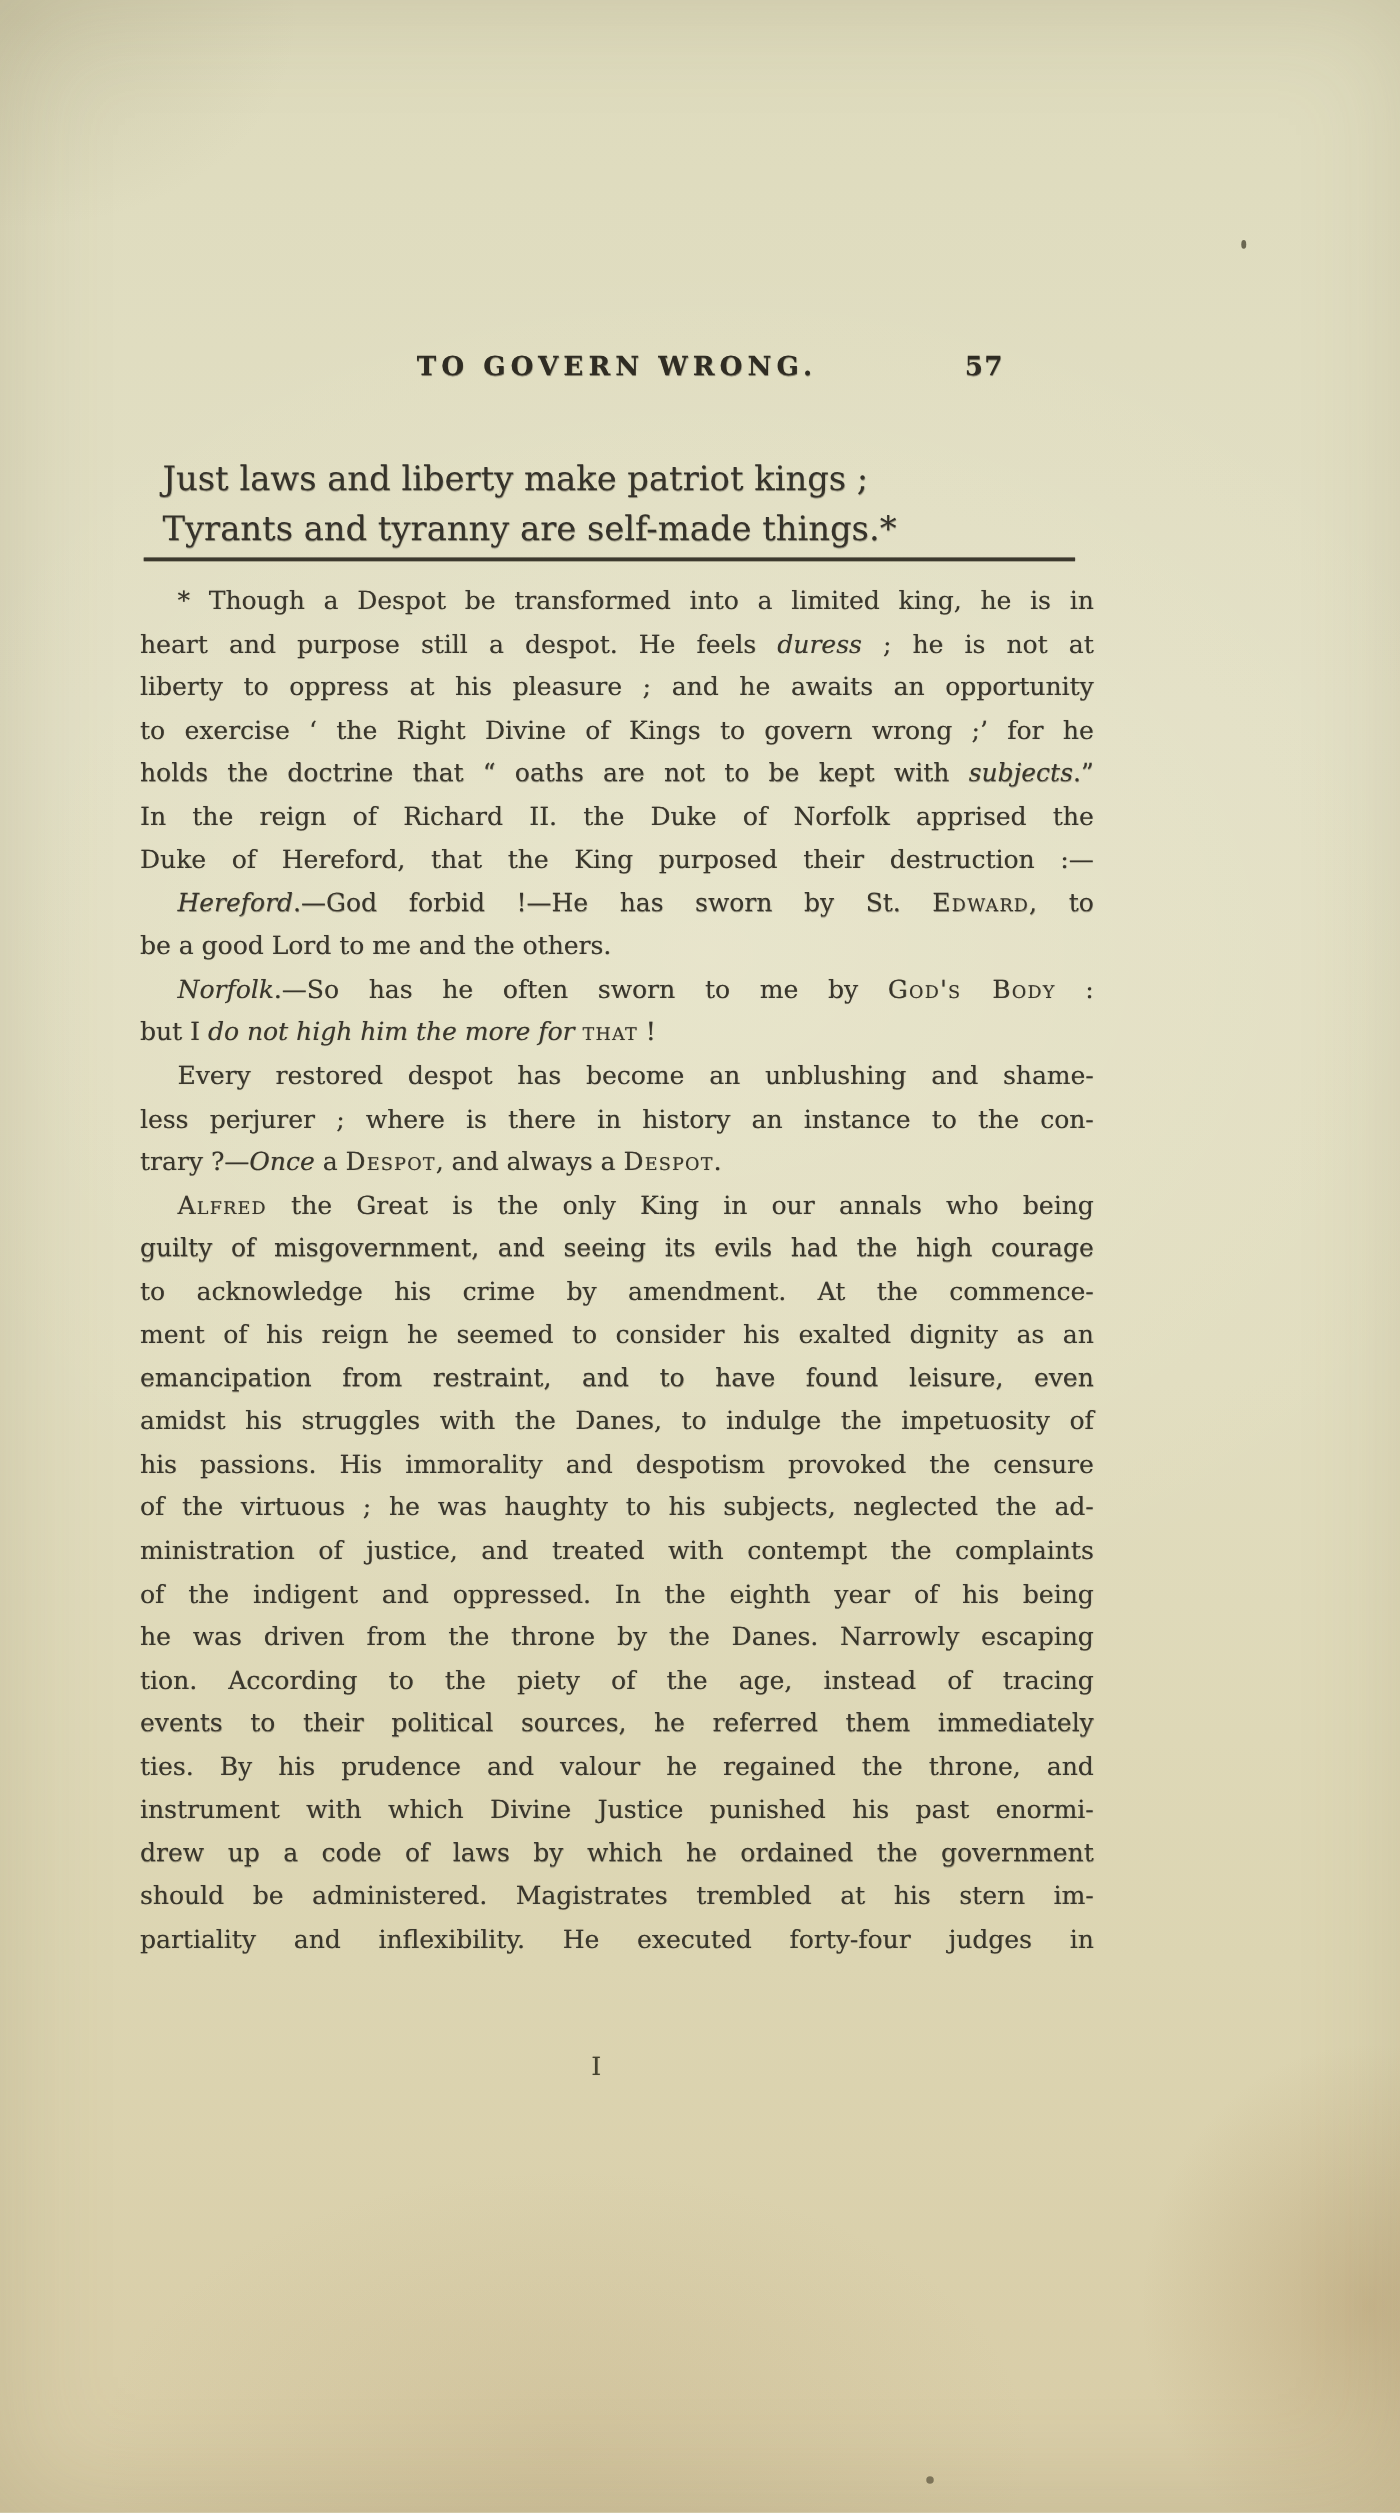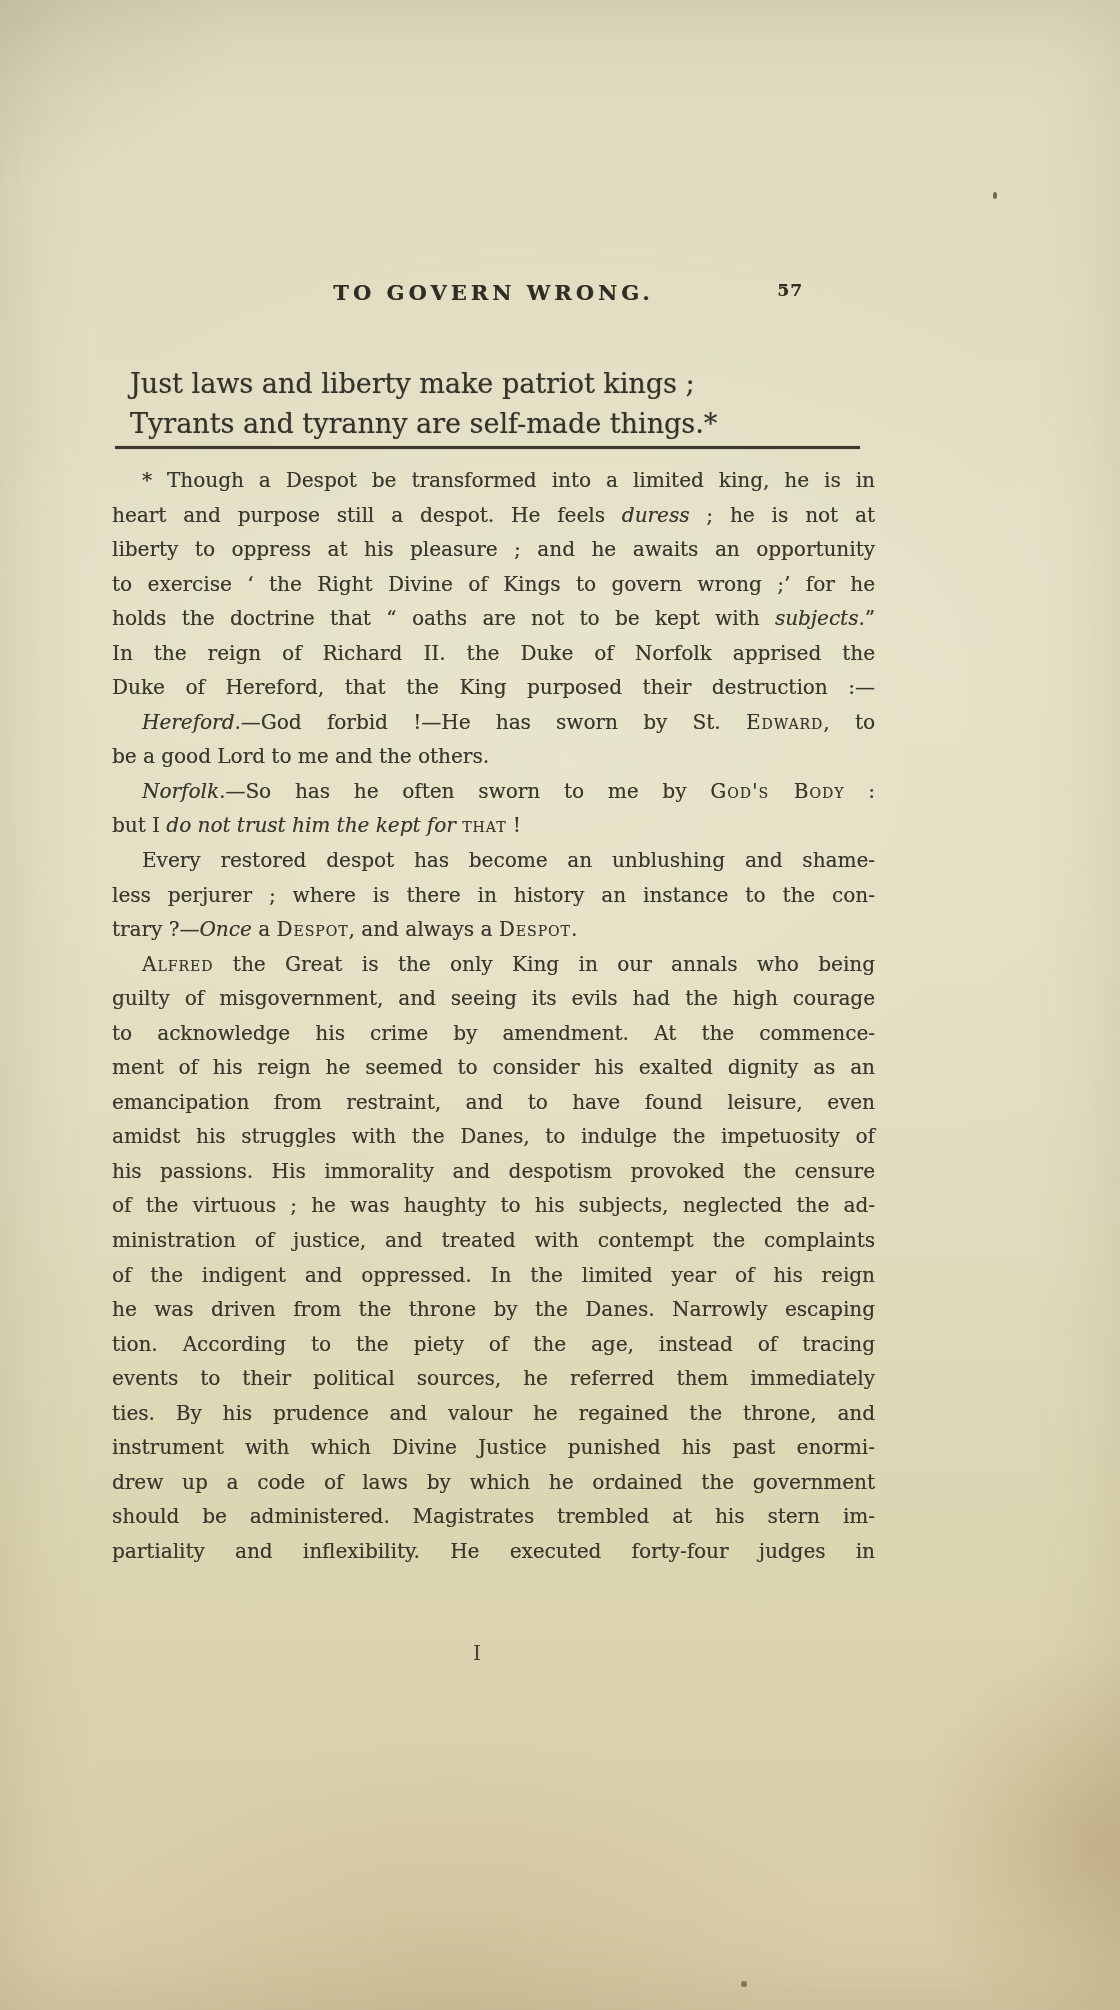--- a/index.html
+++ b/index.html
@@ -18,21 +18,21 @@
     padding-left:11px;
   }
   .running-head{
     position:absolute;top:280px;left:112px;width:763px;
     text-align:center;font-size:21px;font-weight:700;
     letter-spacing:4px;color:#2f2c23;
     text-shadow:0.3px 0.4px 0.6px rgba(45,40,30,0.55);
   }
   .folio{
     position:absolute;right:72px;top:0;
-    letter-spacing:1px;font-size:17px;font-weight:700;
+    letter-spacing:1px;font-size:21px;font-weight:700;
   }
   .epigraph{
     position:absolute;top:364px;left:130px;width:720px;
     font-size:27px;line-height:39.5px;color:#35322a;
     text-shadow:0.3px 0.4px 0.7px rgba(45,40,30,0.5);
   }
   .rule{
     position:absolute;left:115px;top:446px;width:745px;height:3px;
     background:#3c392e;box-shadow:0 0 1px rgba(60,55,40,0.8);
   }
@@ -76,34 +76,34 @@
       <div class="fn-line indent"><span class="seg-n">* Though a Despot be transformed into a limited king, he is in</span></div>
       <div class="fn-line"><span class="seg-n">heart and purpose still a despot.  He feels </span><span class="seg-i">duress</span><span class="seg-n"> ; he is not at</span></div>
       <div class="fn-line"><span class="seg-n">liberty to oppress at his pleasure ; and he awaits an opportunity</span></div>
       <div class="fn-line"><span class="seg-n">to exercise ‘ the Right Divine of Kings to govern wrong ;’ for he</span></div>
       <div class="fn-line"><span class="seg-n">holds the doctrine that “ oaths are not to be kept with </span><span class="seg-i">subjects</span><span class="seg-n">.”</span></div>
       <div class="fn-line"><span class="seg-n">In the reign of Richard II. the Duke of Norfolk apprised the</span></div>
       <div class="fn-line"><span class="seg-n">Duke of Hereford, that the King purposed their destruction :—</span></div>
       <div class="fn-line indent"><span class="seg-i">Hereford</span><span class="seg-n">.—God forbid !—He has sworn by St. </span><span class="seg-sc">Edward</span><span class="seg-n">, to</span></div>
       <div class="fn-line end"><span class="seg-n">be a good Lord to me and the others.</span></div>
       <div class="fn-line indent"><span class="seg-i">Norfolk</span><span class="seg-n">.—So has he often sworn to me by </span><span class="seg-sc">God's Body</span><span class="seg-n"> :</span></div>
-      <div class="fn-line end"><span class="seg-n">but I </span><span class="seg-i">do not trust him the kept for </span><span class="seg-sc">that</span><span class="seg-n"> !</span></div>
+      <div class="fn-line end"><span class="seg-n">but I </span><span class="seg-i">do not high him the more for </span><span class="seg-sc">that</span><span class="seg-n"> !</span></div>
       <div class="fn-line indent"><span class="seg-n">Every restored despot has become an unblushing and shame-</span></div>
       <div class="fn-line"><span class="seg-n">less perjurer ; where is there in history an instance to the con-</span></div>
       <div class="fn-line end"><span class="seg-n">trary ?—</span><span class="seg-i">Once</span><span class="seg-n"> a </span><span class="seg-sc">Despot</span><span class="seg-n">, and always a </span><span class="seg-sc">Despot</span><span class="seg-n">.</span></div>
       <div class="fn-line indent"><span class="seg-sc">Alfred</span><span class="seg-n"> the Great is the only King in our annals who being</span></div>
       <div class="fn-line"><span class="seg-n">guilty of misgovernment, and seeing its evils had the high courage</span></div>
       <div class="fn-line"><span class="seg-n">to acknowledge his crime by amendment.  At the commence-</span></div>
       <div class="fn-line"><span class="seg-n">ment of his reign he seemed to consider his exalted dignity as an</span></div>
       <div class="fn-line"><span class="seg-n">emancipation from restraint, and to have found leisure, even</span></div>
       <div class="fn-line"><span class="seg-n">amidst his struggles with the Danes, to indulge the impetuosity of</span></div>
       <div class="fn-line"><span class="seg-n">his passions.  His immorality and despotism provoked the censure</span></div>
       <div class="fn-line"><span class="seg-n">of the virtuous ; he was haughty to his subjects, neglected the ad-</span></div>
       <div class="fn-line"><span class="seg-n">ministration of justice, and treated with contempt the complaints</span></div>
-      <div class="fn-line"><span class="seg-n">of the indigent and oppressed.  In the limited year of his reign</span></div>
+      <div class="fn-line"><span class="seg-n">of the indigent and oppressed.  In the eighth year of his being</span></div>
       <div class="fn-line"><span class="seg-n">he was driven from the throne by the Danes.  Narrowly escaping</span></div>
       <div class="fn-line"><span class="seg-n">tion.  According to the piety of the age, instead of tracing</span></div>
       <div class="fn-line"><span class="seg-n">events to their political sources, he referred them immediately</span></div>
       <div class="fn-line"><span class="seg-n">ties.  By his prudence and valour he regained the throne, and</span></div>
       <div class="fn-line"><span class="seg-n">instrument with which Divine Justice punished his past enormi-</span></div>
       <div class="fn-line"><span class="seg-n">drew up a code of laws by which he ordained the government</span></div>
       <div class="fn-line"><span class="seg-n">should be administered.  Magistrates trembled at his stern im-</span></div>
       <div class="fn-line"><span class="seg-n">partiality and inflexibility.  He executed forty-four judges in</span></div>
     </div>
 

